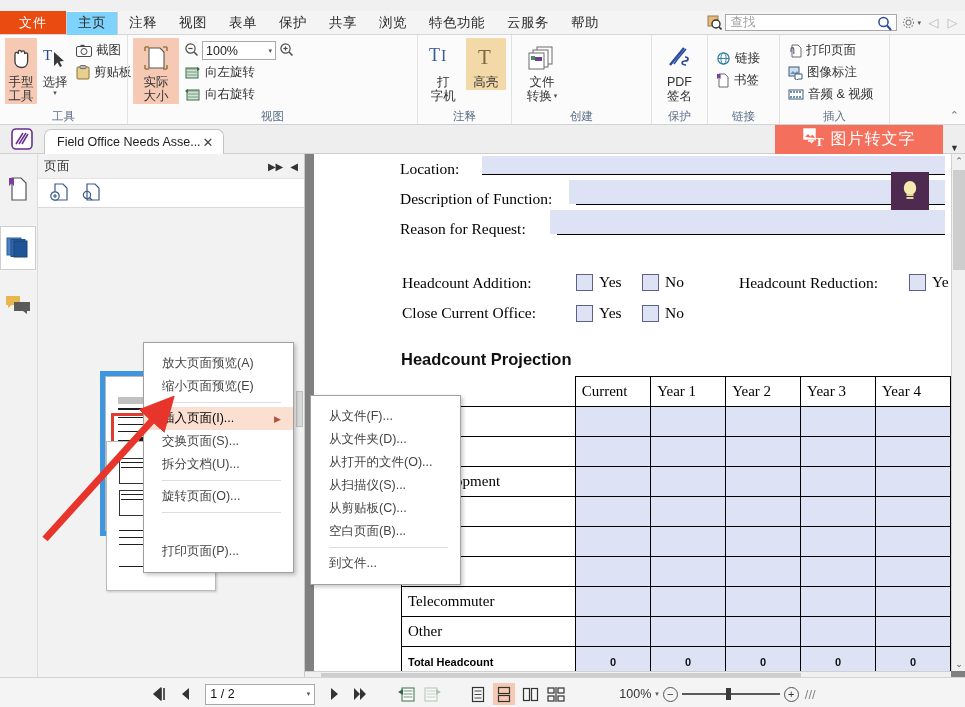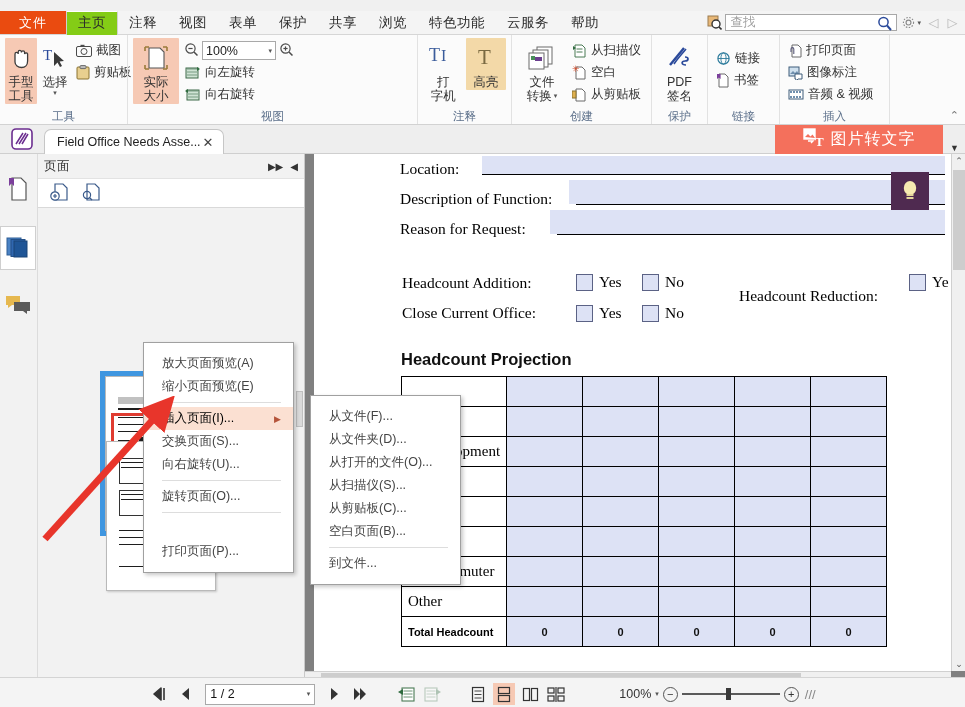--- a/index.html
+++ b/index.html
@@ -22,21 +22,21 @@
   .menu-file {
     width: 66px; background: #ea4b10; color: #fff;
     display: flex; align-items: center; justify-content: center;
     font-size: 13px; letter-spacing: 1px;
   }
   .menu-item {
     padding: 0 11px; display: flex; align-items: center;
     font-size: 13.5px; color: #2b2b2b; letter-spacing: .5px;
   }
   .menu-item.active {
-    background: #84cc16; border-left: 1px solid #d0d0d0; border-right: 1px solid #d0d0d0;
+    background: #7dd3fc; border-left: 1px solid #d0d0d0; border-right: 1px solid #d0d0d0;
     border-top: 1px solid #fff; margin-bottom: -1px; padding-bottom:1px;
   }
   .menubar-right { margin-left: auto; display: flex; align-items: center; padding-right: 4px; gap: 2px; }
   .search-box {
     width: 172px; height: 17px; background: #fff; border: 1px solid #9ab; border-color:#a8a8a8;
     display: flex; align-items: center; padding-left: 4px; font-size: 12px; color: #999;
     position: relative;
   }
   .search-box .ph { color: #a0a0a0; font-size: 12.5px; }
   .search-loupe { position: absolute; right: 3px; top: 0px; }
@@ -405,44 +405,20 @@
                 <rect x="5" y="12" width="4" height="4" fill="#4a8f5a"></rect>
                 <rect x="9" y="13" width="7" height="4" fill="#6b3f8f"></rect>
               </svg>
           </div>
           <div style="display:flex;align-items:center;">
             <span class="lbl">文件</span>
           </div>
           <div style="display:flex;align-items:center;gap:2px;">
             <span class="lbl">转换</span>
             <span class="caret">▾</span>
-          </div>
-        </div>
-        <div class="smallcol">
-          <div class="smallbtn">
-            <svg width="15" height="15" viewBox="0 0 15 15">
-                <path d="M3 2 h7 l3 3 v9 H3z" fill="#fff" stroke="#4a7a55"></path>
-                <path d="M4.5 6 h6 M4.5 9 h6" stroke="#4a7a55"></path>
-                <path d="M1 3 l3 2 -3 2z" fill="#2f6b3f"></path>
-              </svg>
-            <span class="lbl">从扫描仪</span>
-          </div>
-          <div class="smallbtn">
-            <svg width="15" height="15" viewBox="0 0 15 15">
-                <path d="M4 2 h6 l3 3 v9 H4z" fill="#fff" stroke="#6b6b6b"></path>
-                <text x="0" y="7" font-size="9" fill="#d14b2a">✳</text>
-              </svg>
-            <span class="lbl">空白</span>
-          </div>
-          <div class="smallbtn">
-            <svg width="15" height="15" viewBox="0 0 15 15">
-                <path d="M4 2 h6 l3 3 v9 H4z" fill="#fff" stroke="#6b6b6b"></path>
-                <rect x="0" y="4" width="4" height="7" fill="#e0b14f" stroke="#8a7330"></rect>
-              </svg>
-            <span class="lbl">从剪贴板</span>
           </div>
         </div>
       </div>
       <div class="rgroup-title">创建</div>
     </div>
 
     <div class="rgroup" style="width:56px;">
       <div class="rgroup-body" style="justify-content:center;">
         <div class="bigbtn plain">
           <div class="bigicon">
@@ -677,34 +653,42 @@
             <rect x="7.5" y="18" width="7" height="2" fill="#e3d69a"></rect>
           </svg>
       </div>
 
       <span class="doc-label" style="left:88px;top:120px;">Headcount Addition:</span>
       <div class="cb" style="left:262px;top:120px;"></div>
       <span class="doc-label" style="left:285px;top:119px;">Yes</span>
       <div class="cb" style="left:328px;top:120px;"></div>
       <span class="doc-label" style="left:351px;top:119px;">No</span>
 
-      <span class="doc-label" style="left:425px;top:133px;font-family:Liberation Serif, serif;">Headcount Reduction:</span>
+      <span class="doc-label" style="left:425px;top:120px;font-family:Liberation Serif, serif;">Headcount Reduction:</span>
       <div class="cb" style="left:595px;top:120px;"></div>
       <span class="doc-label" style="left:618px;top:119px;">Ye</span>
 
       <span class="doc-label" style="left:88px;top:150px;">Close Current Office:</span>
       <div class="cb" style="left:262px;top:151px;"></div>
       <span class="doc-label" style="left:285px;top:150px;">Yes</span>
       <div class="cb" style="left:328px;top:151px;"></div>
       <span class="doc-label" style="left:351px;top:150px;">No</span>
 
       <span class="doc-h2" style="left:87px;top:196px;">Headcount Projection</span>
 
       <table class="tbl" style="left:87px;top:222px;">
         <tbody>
+            <tr>
+          <th style="width:176px;border:none;"></th>
+          <th style="width:76px;">Current</th>
+          <th style="width:76px;">Year 1</th>
+          <th style="width:76px;">Year 2</th>
+          <th style="width:76px;">Year 3</th>
+          <th style="width:76px;">Year 4</th>
+        </tr>
         <tr>
           <td></td>
           <td class="v"></td>
               <td class="v"></td>
               <td class="v"></td>
               <td class="v"></td>
               <td class="v"></td>
         </tr>
         <tr>
           <td>– Sales</td>
@@ -796,21 +780,21 @@
       </div>
     <div class="ctxsep"></div>
     <div class="ctxitem hl">
       <span>插入页面(I)...</span>
       <span class="ctx-arrow">▶</span>
     </div>
     <div class="ctxitem">
         <span>交换页面(S)...</span>
       </div>
     <div class="ctxitem">
-        <span>向右旋转(U)...</span>
+        <span>拆分文档(U)...</span>
       </div>
     <div class="ctxsep"></div>
     <div class="ctxitem">
         <span>旋转页面(O)...</span>
       </div>
     <div class="ctxsep"></div>
     <div class="ctxitem">
         <span></span>
       </div>
     <div class="ctxitem">

